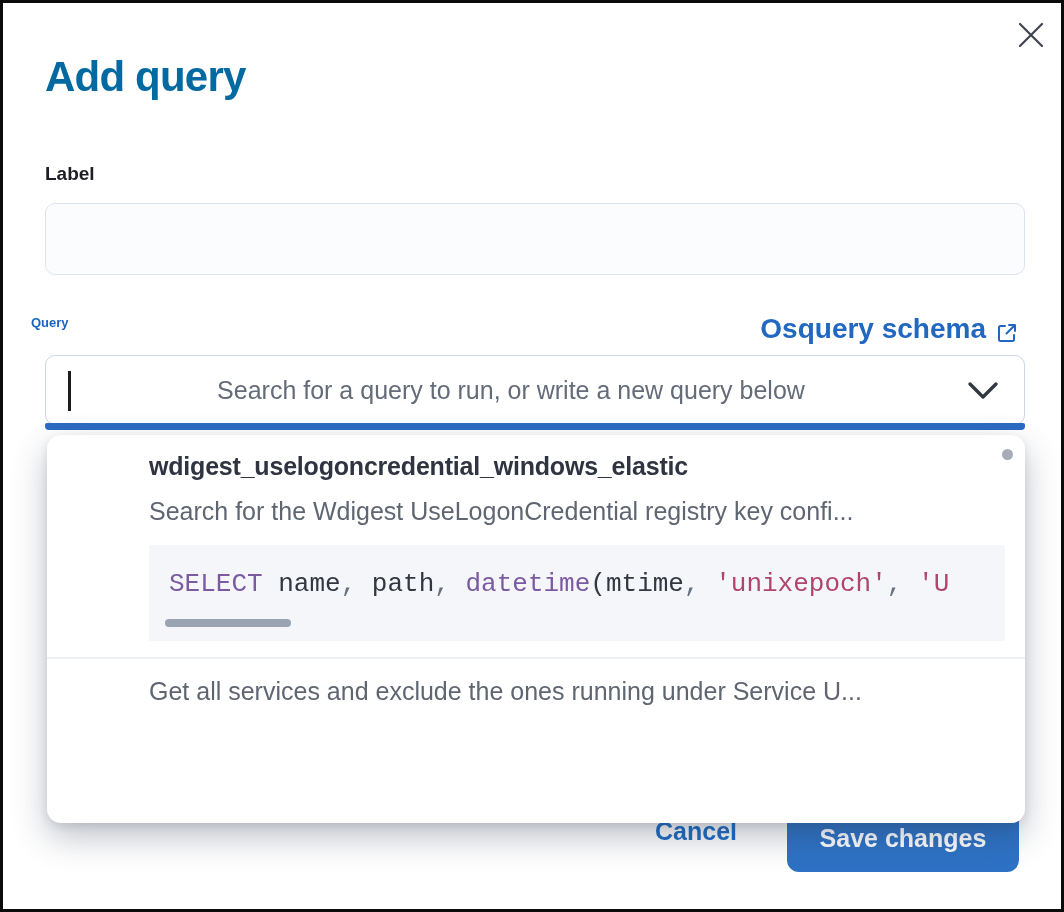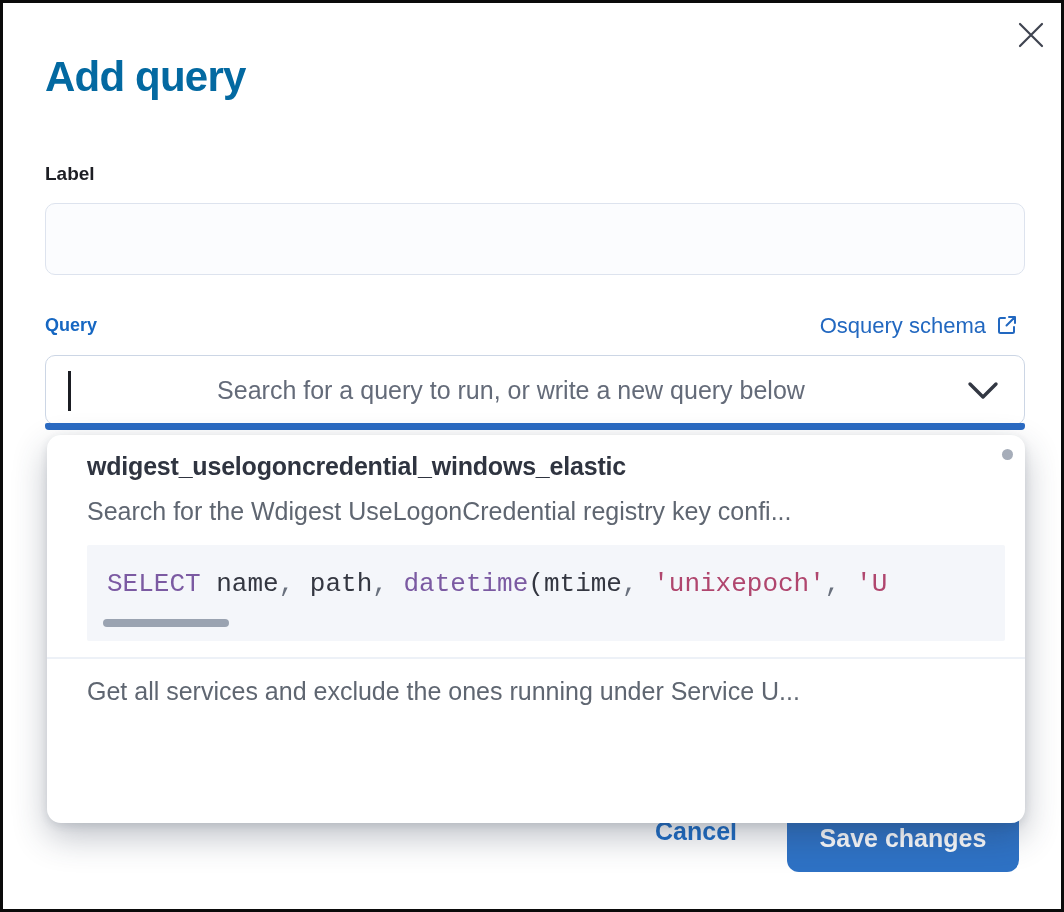--- a/index.html
+++ b/index.html
@@ -30,27 +30,27 @@
     font-size:19px; font-weight:700; color:#1d1e24;
   }
   .label-input{
     position:absolute; left:42px; top:200px; width:980px; height:72px;
     background:#fbfcfe; border:1.5px solid #dde3ee; border-radius:10px;
     font-size:25px; color:#343741; padding:0 22px; outline:none;
   }
 
   
   .query-label{
-    position:absolute; left:42px; top:312px;
-    font-size:18px; font-weight:700; color:#1667c2;
+    position:absolute; left:28px; top:312px;
+    font-size:13px; font-weight:700; color:#1667c2;
   }
   .schema-link{
     position:absolute; right:42px; top:310px;
-    display:flex; align-items:flex-start; gap:9px; text-decoration:none;
-    font-size:22px; font-weight:400; color:#2268c0; cursor:pointer;
+    display:flex; align-items:flex-end; gap:9px; text-decoration:none;
+    font-size:28px; font-weight:700; color:#2268c0; cursor:pointer;
   }
 
   
   .combobox{
     position:absolute; left:42px; top:352px; width:980px; height:70px;
     background:#fff; border:1.5px solid #ccd6e5; border-radius:10px;
   }
   .combo-input{
     position:absolute; left:22px; top:4px; right:70px; bottom:4px;
     border:none; outline:none; font-size:25px; color:#343741;
@@ -71,21 +71,21 @@
   
   .dropdown-panel{
     position:absolute; left:44px; top:432px; width:978px; height:388px;
     background:#fff; border-radius:14px; z-index:5; overflow:hidden;
     box-shadow:0 14px 34px rgba(44,54,76,.30), 0 3px 8px rgba(44,54,76,.12);
   }
   .scroll-dot{
     position:absolute; right:12px; top:14px; width:11px; height:11px;
     border-radius:50%; background:#a6adb9; z-index:6;
   }
-  .option{ padding:18px 20px 16px 40px; cursor:pointer; }
+  .option{ padding:18px 20px 16px 102px; cursor:pointer; }
   .opt-title{
     font-size:25px; font-weight:700; color:#2f3440; line-height:26px;
     margin-bottom:18px; letter-spacing:-0.2px;
   }
   .opt-desc{
     font-size:25px; color:#5f6671; line-height:28px; margin-bottom:20px;
   }
   .opt-code{
     position:relative; height:96px; background:#f4f6fa; border-radius:2px;
     overflow:hidden; white-space:nowrap;

